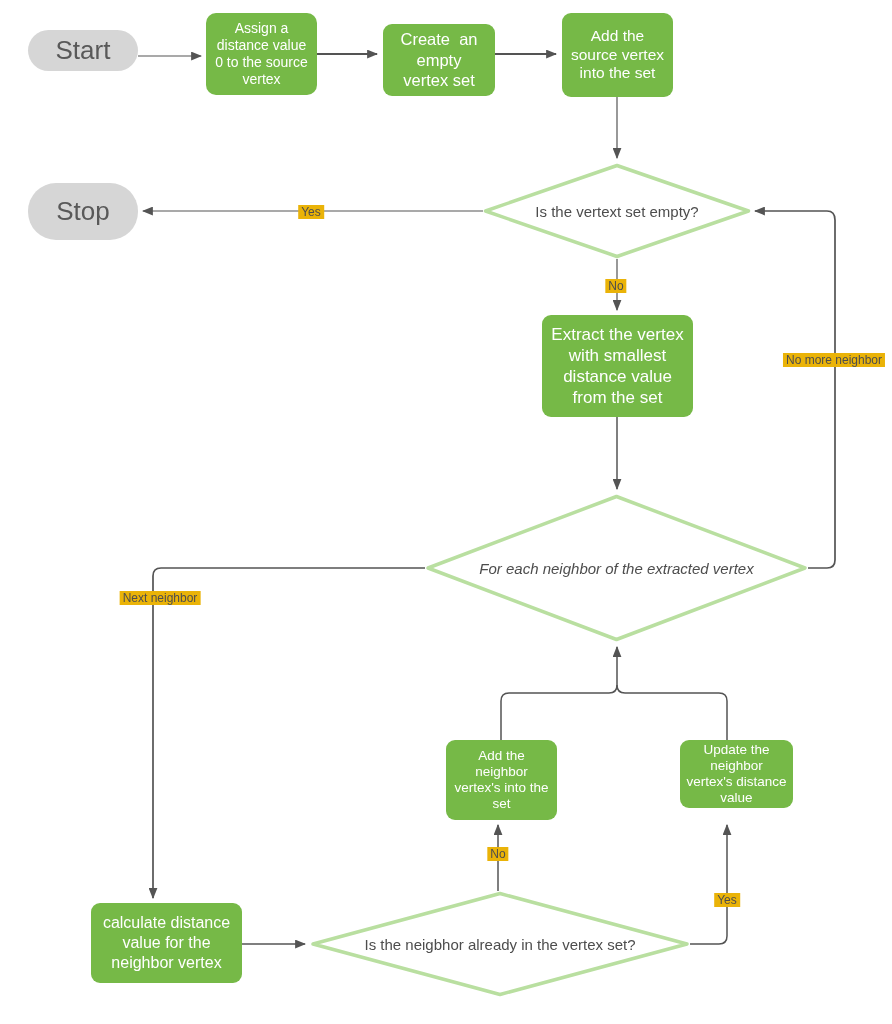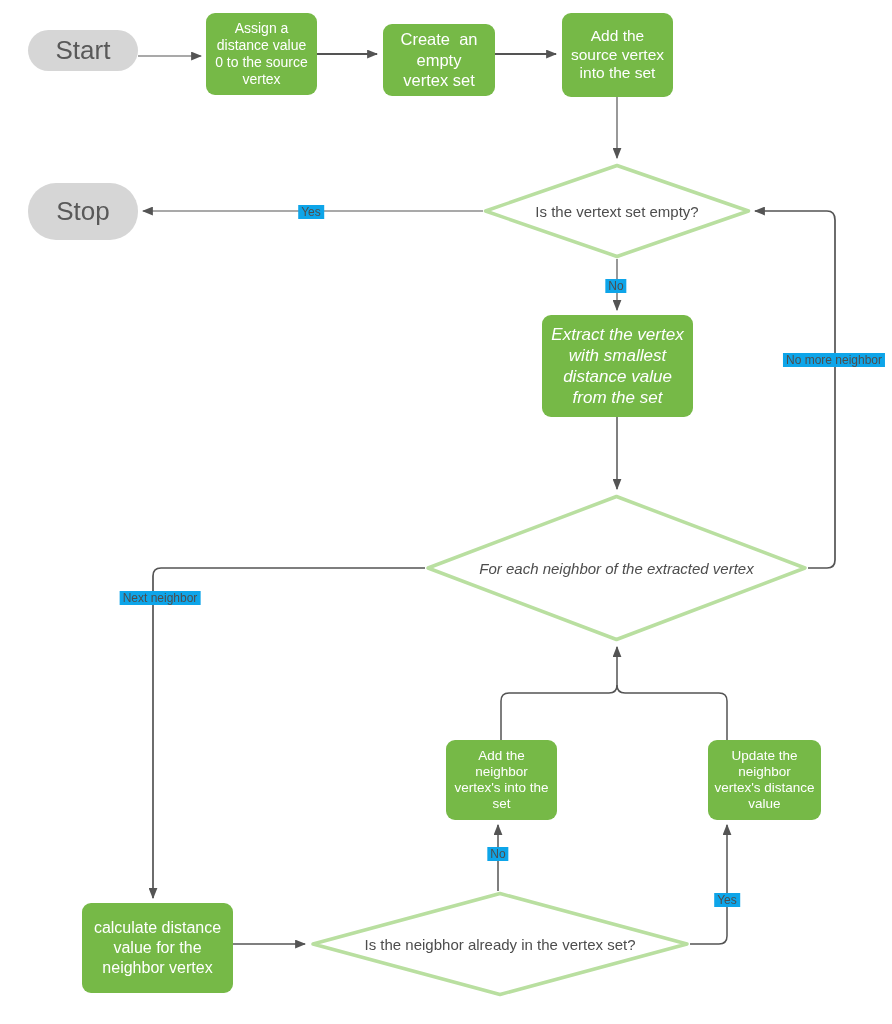--- a/index.html
+++ b/index.html
@@ -35,29 +35,29 @@
     stroke:var(--decision-border,#b9dfa0);
     stroke-width:3.5; stroke-linejoin:round;
   }
   .diamond .dlabel {
     position:absolute; left:0; top:0; right:0; bottom:0;
     display:flex; align-items:center; justify-content:center;
     color:var(--decision-text,#4d4d4d); font-size:15px; white-space:nowrap;text-align:right;
   }
   .edge-label {
     position:absolute; transform:translate(-50%,-50%);
-    background:#0ea5e9; padding:0 3px;
+    background:#eab308; padding:0 3px;
     font-size:12px; color:var(--label-text,#4d4d4d); white-space:nowrap;
   }
 
   .fs14  { font-size:14px; }
   .fs135 { font-size:13.5px; }
   .fs155 { font-size:15.5px; }
   .fs165 { font-size:16.5px; line-height:1.25; }
-  .fs17  { font-size:17px;  line-height:1.25;font-style:italic; }
+  .fs17  { font-size:17px;  line-height:1.25; }
   .fs16  { font-size:16px;  line-height:1.25; }
 </style>
 </head>
 <body>
 
 <svg id="edges" viewBox="0 0 892 1024">
   <defs>
     <marker id="arrow" viewBox="0 0 10 8" refX="9" refY="4" markerWidth="11" markerHeight="9" orient="auto" markerUnits="userSpaceOnUse">
       <path d="M0,0 L10,4 L0,8 Z"></path>
     </marker>
@@ -74,43 +74,43 @@
   <path class="w15" d="M233,944 L305,944" marker-end="url(#arrow)"></path>
   <path class="w15" d="M498,891 L498,825" marker-end="url(#arrow)"></path>
   <path class="w15" d="M690,944 L719,944 Q727,944 727,936 L727,825" marker-end="url(#arrow)"></path>
   <path class="w15" d="M501,740 L501,701 Q501,693 509,693 L609,693 Q617,693 617,685 L617,647" marker-end="url(#arrow)"></path>
   <path class="w15" d="M727,740 L727,701 Q727,693 719,693 L625,693 Q617,693 617,685"></path>
 </svg>
 
 <div class="node terminal" style="left:28px; top:30px; width:110px; height:41px;">Start</div>
 <div class="node terminal" style="left:28px; top:183px; width:110px; height:57px;">Stop</div>
 
-<div class="node process fs14" style="left:206px; top:13px; width:111px; height:82px;">Assign a
+<div class="node process fs14" style="left:206px; top:13px; width:111px; height:82px;border-radius:10px;">Assign a
 distance value
 0 to the source
 vertex</div>
 <div class="node process fs165" style="left:383px; top:24px; width:112px; height:72px;">Create  an
 empty
 vertex set</div>
 <div class="node process fs155" style="left:562px; top:13px; width:111px; height:84px;">Add the
 source vertex
 into the set</div>
 <div class="node process fs17" style="left:542px; top:315px; width:151px; height:102px;">Extract the vertex
 with smallest
 distance value
 from the set</div>
 <div class="node process fs135" style="left:446px; top:740px; width:111px; height:80px;">Add the
 neighbor
 vertex's into the
 set</div>
-<div class="node process fs135" style="left:708px; top:740px; width:113px; height:80px;">Update the
+<div class="node process fs135" style="left:680px; top:740px; width:113px; height:68px;">Update the
 neighbor
 vertex's distance
 value</div>
-<div class="node process fs16" style="left:82px; top:903px; width:151px; height:90px;">calculate distance
+<div class="node process fs16" style="left:91px; top:903px; width:151px; height:80px;">calculate distance
 value for the
 neighbor vertex</div>
 
 <div class="diamond" style="left:483px; top:163px; width:268px; height:96px;">
   <svg viewBox="0 0 268 96">
     <polygon points="134,2.5 265.5,48 134,93.5 2.5,48"></polygon>
   </svg>
   <div class="dlabel">Is the vertext set empty?</div>
 </div>
 

